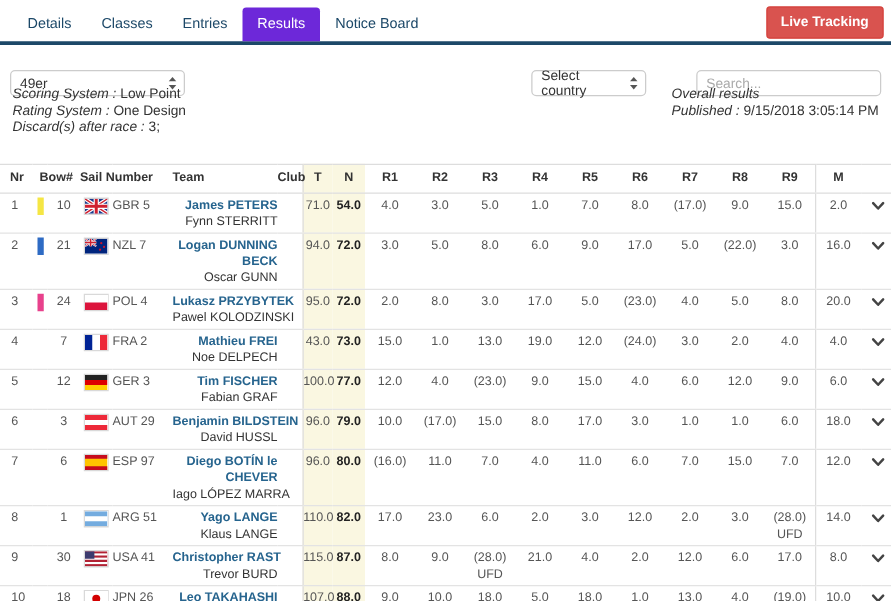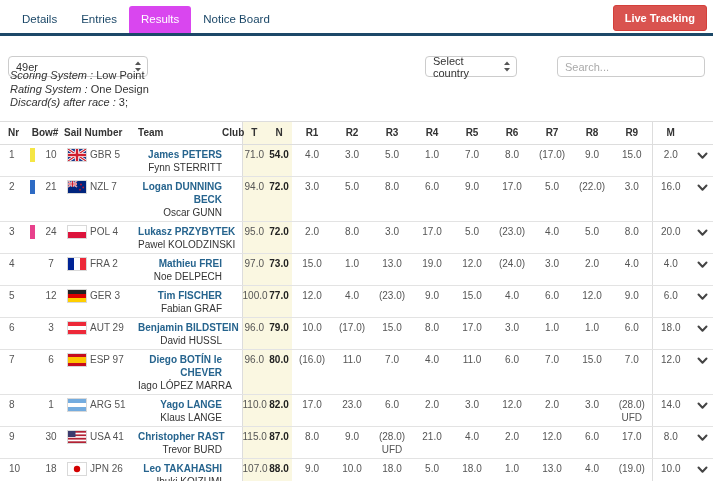--- a/index.html
+++ b/index.html
@@ -3,38 +3,38 @@
 <meta charset="utf-8">
 <style>
   * { box-sizing: border-box; margin: 0; padding: 0; }
   html,body { width:713px; height:481px; overflow:hidden; background:#fff;
     font-family:"Liberation Sans", sans-serif; color:#333; }
 
   
   .topbar { position:relative; padding:6px 0 0 10px; border-bottom:3px solid #1c4868; background:#fff; }
   .tabs { display:flex; align-items:flex-end; }
   .tab { padding:7px 12px 8px; font-size:11.5px; font-weight:normal; color:#1c4868; cursor:pointer; white-space:nowrap; }
-  .tab.active { background:#d946ef; color:#fff; border-radius:3px 3px 0 0; }
+  .tab.active { background:#6d28d9; color:#fff; border-radius:3px 3px 0 0; }
   .live-btn { position:absolute; right:6px; top:5px; background:#d9534f; border:1px solid #d43f3a;
     color:#fff; font-weight:bold; font-size:11px; padding:6px 11px; border-radius:3px; cursor:pointer; }
 
   
   .filterbar { display:flex; justify-content:space-between; padding:20px 8px 0 8px; height:26px; }
   .sel { display:flex; align-items:center; justify-content:space-between; border:1px solid #ccc;
     border-radius:4px; background:#fff; height:21px; font-size:11px; color:#333; padding:0 5px 0 7px; cursor:pointer; }
   .sel .updn { margin-left:6px; display:inline-flex; }
   .class-sel { width:140px; }
   .right-controls { display:flex; gap:5px; }
   .country-sel { width:92px; }
   .search-in { width:148px; height:21px; border:1px solid #ccc; border-radius:4px; font-size:11px;
     padding:0 7px; color:#333; font-family:"Liberation Sans",sans-serif;margin-left:35px; }
   .search-in::placeholder { color:#aaa; }
 
   
-  .info { display:flex; justify-content:space-between; padding:7px 10px 11px 10px; font-size:11px; }
+  .info { display:flex; justify-content:space-between; padding:7px 10px 21px 10px; font-size:11px; }
   .info .line { line-height:13.5px; }
   .lbl { font-style:italic; }
   .info-right { padding-right:0; }
 
   
   table { width:713px; border-collapse:collapse; table-layout:fixed; font-size:10px; }
   thead th { font-size:10px; font-weight:bold; color:#333; text-align:center; padding:5px 0 6px;
     border-top:1px solid #ddd; border-bottom:1px solid #ddd; }
   th.al { text-align:left; }
   th.ar { text-align:right; }
@@ -63,20 +63,21 @@
   .flag svg { display:block; }
   .note { display:block; }
   .chev { cursor:pointer; display:inline-block; padding-top:2px; }
 </style>
 </head>
 <body>
 
 <div class="topbar">
   <div class="tabs">
       <div class="tab">Details</div>
+      <div class="tab">Classes</div>
       <div class="tab">Entries</div>
       <div class="tab active">Results</div>
       <div class="tab">Notice Board</div>
     </div>
   <button class="live-btn">Live Tracking</button>
 </div>
 
 <div class="filterbar">
   <div class="sel class-sel">
     <span>49er</span>
@@ -100,20 +101,24 @@
     <input class="search-in" type="text" placeholder="Search..." style="">
   </div>
 </div>
 
 <div class="info">
   <div>
     <div class="line"><span class="lbl">Scoring System :</span> <span>Low Point</span></div>
     <div class="line"><span class="lbl">Rating System :</span> <span>One Design</span></div>
     <div class="line"><span class="lbl">Discard(s) after race :</span> <span>3;</span></div>
   </div>
+  <div class="info-right">
+    <div class="line lbl">Overall results</div>
+    <div class="line"><span class="lbl">Published :</span> <span>9/15/2018 3:05:14 PM</span></div>
+  </div>
 </div>
 
 <table>
   <colgroup id="cols">
       <col class="c-nr">
       <col class="c-mk">
       <col class="c-bow">
       <col class="c-flag">
       <col class="c-sail">
       <col class="c-team">
@@ -253,21 +258,21 @@
         <td class="c-mk"></td>
         <td class="c-bow">7</td>
         <td class="c-flag"><span class="flag"><svg width="18" height="12" viewBox="0 0 18 12" xmlns="http://www.w3.org/2000/svg">
               <rect width="6" height="12" fill="#002395"></rect>
               <rect x="6" width="6" height="12" fill="#fff"></rect>
               <rect x="12" width="6" height="12" fill="#ed2939"></rect>
             </svg></span></td>
         <td class="c-sail">FRA 2</td>
         <td class="c-team"><span class="helm">Mathieu FREI</span><br><span class="crew">Noe DELPECH</span></td>
         <td class="c-club"></td>
-        <td class="c-t">97.0</td>
+        <td class="c-t">43.0</td>
         <td class="c-n">73.0</td>
         <td class="c-r">15.0</td>
         <td class="c-r">1.0</td>
         <td class="c-r">13.0</td>
         <td class="c-r">19.0</td>
         <td class="c-r">12.0</td>
         <td class="c-r">(24.0)</td>
         <td class="c-r">3.0</td>
         <td class="c-r">2.0</td>
         <td class="c-r">4.0</td>

